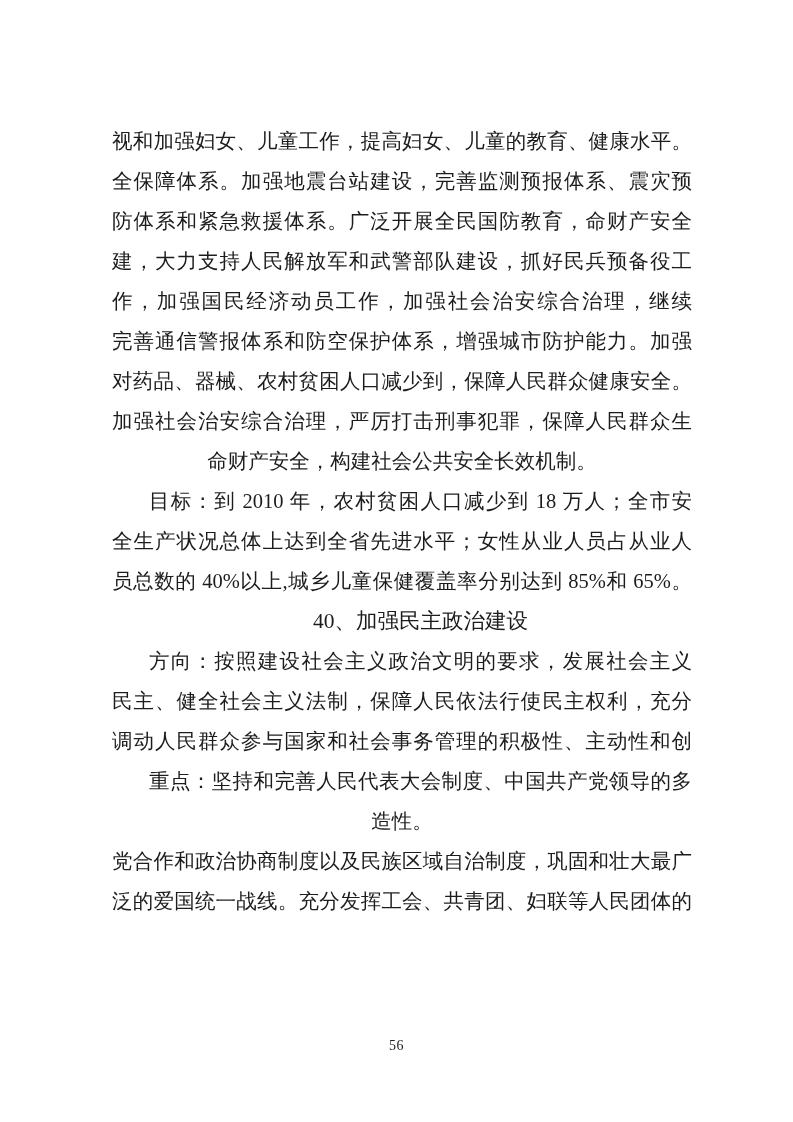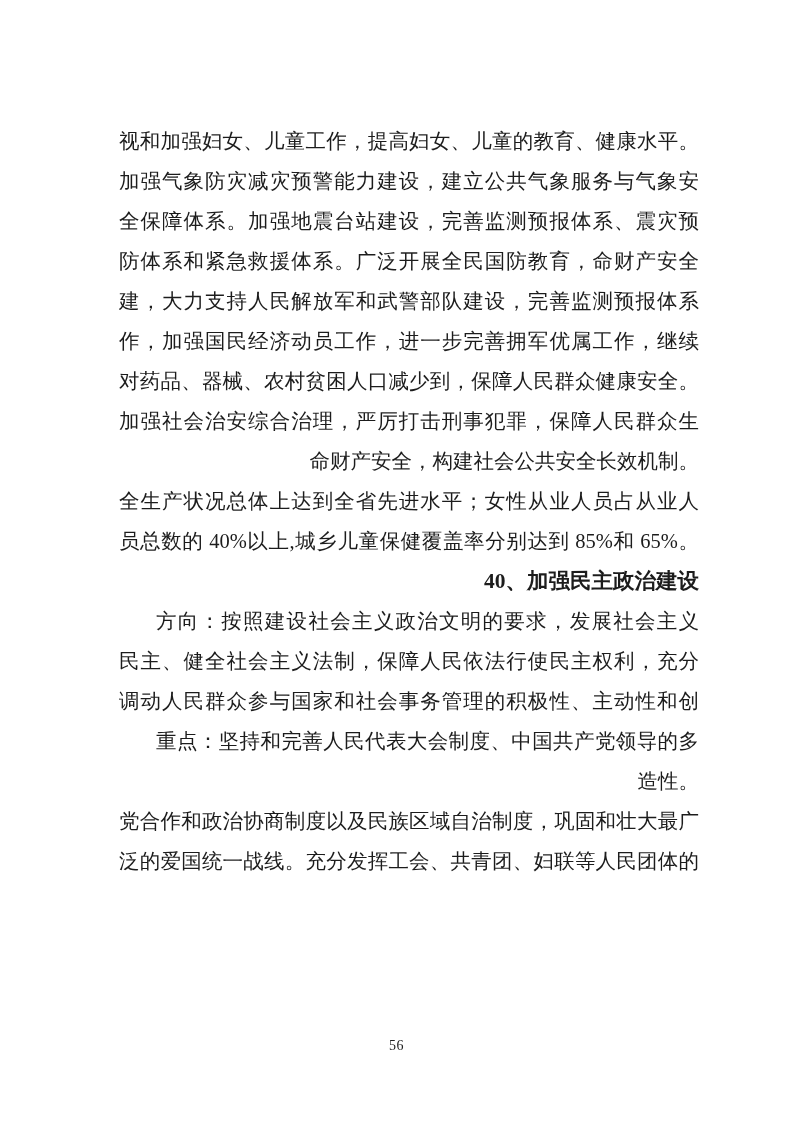--- a/index.html
+++ b/index.html
@@ -11,42 +11,42 @@
     position: relative;
     width: 793px;
     height: 1122px;
     background: #ffffff;
     font-family: "Liberation Serif", "DejaVu Serif", serif;
     color: #1c1c1c;
     overflow: hidden;
   }
   .content {
     position: absolute;
-    left: 119px;
+    left: 112px;
     top: 121px;
     width: 580px;
   }
   .line {
     font-size: 20.5px;
     line-height: 40px;
     height: 40px;
     overflow: hidden;
-    text-align: right;
+    text-align: center;
     white-space: normal;
   }
   .line.fill {
     text-align: justify;
     text-align-last: justify;
     text-justify: inter-character;
   }
   .line.indent {
     padding-left: 37px;
   }
   .line.heading {
-    font-weight: 700;
+    font-weight: 400;
     font-size: 21.5px;
   }
   .footer {
     position: absolute;
     left: 0;
     top: 1036px;
     width: 100%;
     text-align: center;
   }
   .page-number {
@@ -54,28 +54,29 @@
     letter-spacing: 0.5px;
     color: #222222;
   }
 </style>
 </head>
 <body>
 
 <div class="page">
   <div class="content">
       <div class="line fill">视和加强妇女、儿童工作，提高妇女、儿童的教育、健康水平。</div>
-      <div class="line fill">加强气象防灾减灾预警能力建设，建立公共气象服务与气象安</div>
       <div class="line fill">全保障体系。加强地震台站建设，完善监测预报体系、震灾预</div>
       <div class="line fill">防体系和紧急救援体系。广泛开展全民国防教育，命财产安全</div>
-      <div class="line fill">建，大力支持人民解放军和武警部队建设，完善监测预报体系</div>
-      <div class="line fill">作，加强国民经济动员工作，进一步完善拥军优属工作，继续</div>
+      <div class="line fill">建，大力支持人民解放军和武警部队建设，抓好民兵预备役工</div>
+      <div class="line fill">作，加强国民经济动员工作，加强社会治安综合治理，继续</div>
+      <div class="line fill">完善通信警报体系和防空保护体系，增强城市防护能力。加强</div>
       <div class="line fill">对药品、器械、农村贫困人口减少到，保障人民群众健康安全。</div>
       <div class="line fill">加强社会治安综合治理，严厉打击刑事犯罪，保障人民群众生</div>
       <div class="line end">命财产安全，构建社会公共安全长效机制。</div>
+      <div class="line fill indent">目标：到 2010 年，农村贫困人口减少到 18 万人；全市安</div>
       <div class="line fill">全生产状况总体上达到全省先进水平；女性从业人员占从业人</div>
       <div class="line fill">员总数的 40%以上,城乡儿童保健覆盖率分别达到 85%和 65%。</div>
       <div class="line heading indent">40、加强民主政治建设</div>
       <div class="line fill indent">方向：按照建设社会主义政治文明的要求，发展社会主义</div>
       <div class="line fill">民主、健全社会主义法制，保障人民依法行使民主权利，充分</div>
       <div class="line fill">调动人民群众参与国家和社会事务管理的积极性、主动性和创</div>
       <div class="line fill indent">重点：坚持和完善人民代表大会制度、中国共产党领导的多</div>
       <div class="line end">造性。</div>
       <div class="line fill">党合作和政治协商制度以及民族区域自治制度，巩固和壮大最广</div>
       <div class="line fill">泛的爱国统一战线。充分发挥工会、共青团、妇联等人民团体的</div>

